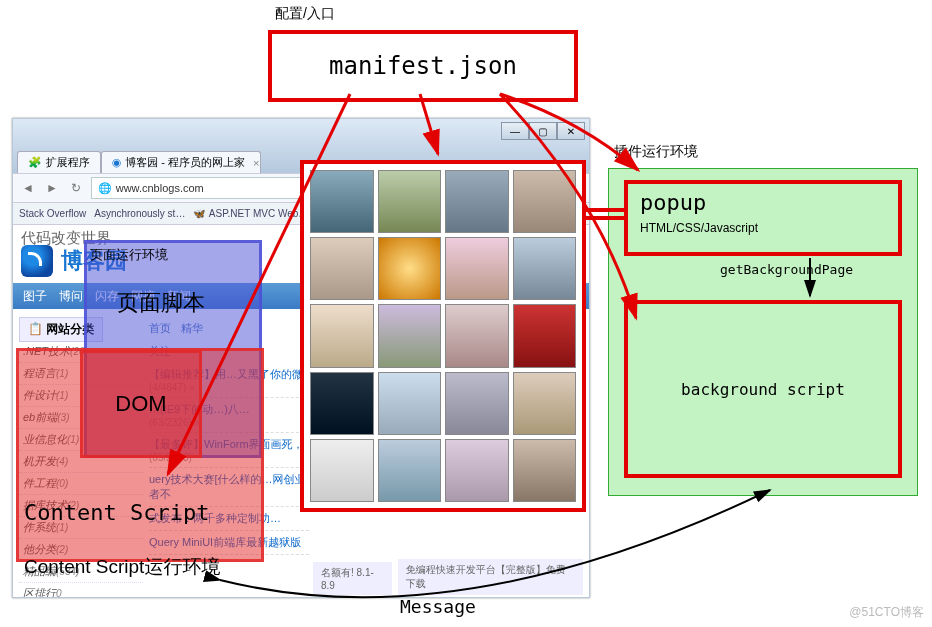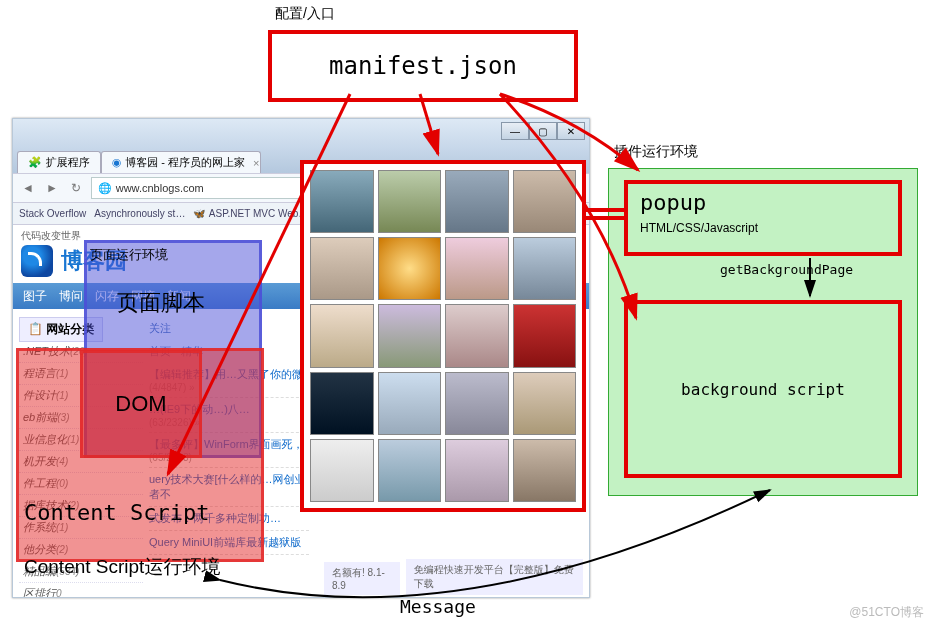--- a/index.html
+++ b/index.html
@@ -17,37 +17,37 @@
     .tabs-row { height:26px; background:linear-gradient(#c8d8ea,#b4c8de); display:flex; align-items:flex-end; padding-left:4px; gap:0;}
     .tab { height:22px; padding:3px 10px; font-size:11px; background:#f4f8fc; border:1px solid #aab; border-bottom:none; border-radius:3px 3px 0 0; display:flex; align-items:center; gap:4px; max-width:160px; overflow:hidden; white-space:nowrap;}
     .addr-row { height:30px; background:#f4f8fc; border-top:1px solid #ccd; border-bottom:1px solid #ccd; display:flex; align-items:center; padding:0 6px; gap:6px;}
     .nav-icon { width:18px; height:18px; display:flex; align-items:center; justify-content:center; font-size:12px; color:#777;}
     .addr-input { flex:1; height:22px; border:1px solid #bcc; background:#fff; font-size:11px; padding:0 6px; display:flex; align-items:center; color:#333;}
     .ext-icons { display:flex; gap:2px;}
     .ext-icon { width:18px; height:18px; border-radius:50%; font-size:11px; display:flex; align-items:center; justify-content:center;}
     .bm-row { height:22px; background:#eef3f8; border-bottom:1px solid #ccd; display:flex; align-items:center; padding:0 6px; gap:8px; font-size:10px; color:#446;}
     .bm-item { display:flex; align-items:center; gap:3px;}
     .page-body { position:relative; height:calc(100% - 106px); overflow:hidden; background:#fff;}
-    .slogan { position:absolute; left:8px; top:4px; font-size:10px; color:#666;}
+    .slogan { position:absolute; left:8px; top:4px; font-size:15px; color:#666;}
     .cnblogs-header { position:absolute; left:8px; top:20px; display:flex; align-items:center; gap:8px;}
     .cnblogs-logo { width:32px; height:32px; border-radius:6px; background:radial-gradient(circle at 35% 35%, #1e88e5 30%, #0d47a1 70%); position:relative;}
     .cnblogs-logo::after{content:""; position:absolute; left:7px; top:7px; width:11px; height:11px; border:3px solid #fff; border-left:none; border-bottom:none; border-radius:0 11px 0 0;}
     .cnblogs-title { font-size:22px; font-weight:bold; color:#1976d2;}
     .navbar { position:absolute; left:0; top:58px; right:0; height:26px; background:linear-gradient(#5a9bd5,#3a7bc5); display:flex; align-items:center; padding:0 10px; gap:12px; font-size:12px; color:#fff;}
     .sec-title { position:absolute; left:6px; top:92px; font-size:12px; font-weight:bold; background:#eef; padding:3px 8px; border:1px solid #cce;}
     .sidebar-list { position:absolute; left:6px; top:116px; width:124px; font-size:11px;}
     .sidebar-list div { padding:3px 4px; border-bottom:1px dotted #dde; color:#555;font-style:italic;}
     .hot { color:#d32f2f;}
     .cnt { color:#888; font-size:10px;}
     .main-col { position:absolute; left:136px; top:92px; width:160px; font-size:11px;}
     .tag-row { display:flex; gap:10px; color:#4570b5; padding:4px 0;}
     .post { padding:4px 0; border-bottom:1px dashed #ddd;}
     .post-title { color:#0b68ca;}
     .post-meta { color:#999; font-size:10px;}
-    .bottom-ads { position:absolute; bottom:2px; left:311px; right:6px; display:flex; gap:6px; font-size:10px; color:#666; align-items:flex-end;}
+    .bottom-ads { position:absolute; bottom:2px; left:300px; right:6px; display:flex; gap:6px; font-size:10px; color:#666; align-items:flex-end;}
     .ad-box { padding:4px 8px; background:#eef;}
     
     
     .popup { position:absolute; left:300px; top:160px; width:286px; height:352px; border:4px solid #e30000; background:#fff; padding:6px; display:grid; grid-template-columns:repeat(4,1fr); grid-template-rows:repeat(5,1fr); gap:4px;}
     .thumb { border:1px solid #888; background:linear-gradient(135deg,#ccc,#eee); position:relative; overflow:hidden;}
     
     
     .runtime-label { position:absolute; left:614px; top:143px; font-size:14px;}
     .runtime-box { position:absolute; left:608px; top:168px; width:310px; height:328px; background:#c3f2c3; border:1px solid #3a3;}
     .popup-box { position:absolute; left:624px; top:180px; width:278px; height:76px; border:4px solid #e30000; padding:6px 12px;}
@@ -146,26 +146,26 @@
       <div><span>机开发</span><span class="cnt">(4)</span></div>
       <div><span>件工程</span><span class="cnt">(0)</span></div>
       <div><span>据库技术</span><span class="cnt">(2)</span></div>
       <div><span>作系统</span><span class="cnt">(1)</span></div>
       <div><span>他分类</span><span class="cnt">(2)</span></div>
       <div><span>精品编</span><span class="cnt">(534)</span></div>
       <div><span>区排行</span><span class="cnt">0</span></div>
     </div>
     <div class="main-col">
       <div class="tag-row">
+        <span>首页</span>
+        <span>精华</span>
+      </div>
+      <div class="tag-row">
           <span>关注</span>
         </div>
-      <div class="tag-row">
-        <span>首页</span>
-        <span>精华</span>
-      </div>
       <div class="post"><span class="post-title hot">【编辑推荐】用…又黑了你的微</span><div class="post-meta">(4/4847) »</div></div>
       <div class="post"><span class="post-title">…(IE9下的动…)八…</span><div class="post-meta">(63/2326) »</div></div>
       <div class="post"><span class="post-title hot">【最多评】WinForm界面画死，</span><div class="post-meta">(65/2343)</div></div>
       <div class="post"><span class="post-title">uery技术大赛[什么样的…网创业者不</span></div>
       <div class="post"><span class="post-title">式发布：两千多种定制功…</span></div>
       <div class="post"><span class="post-title hot">Query MiniUI前端库最新越狱版</span></div>
     </div>
     <div class="bottom-ads">
       <div class="ad-box">名额有! 8.1-8.9</div>
       <div class="ad-box">免编程快速开发平台【完整版】免费下载</div>

